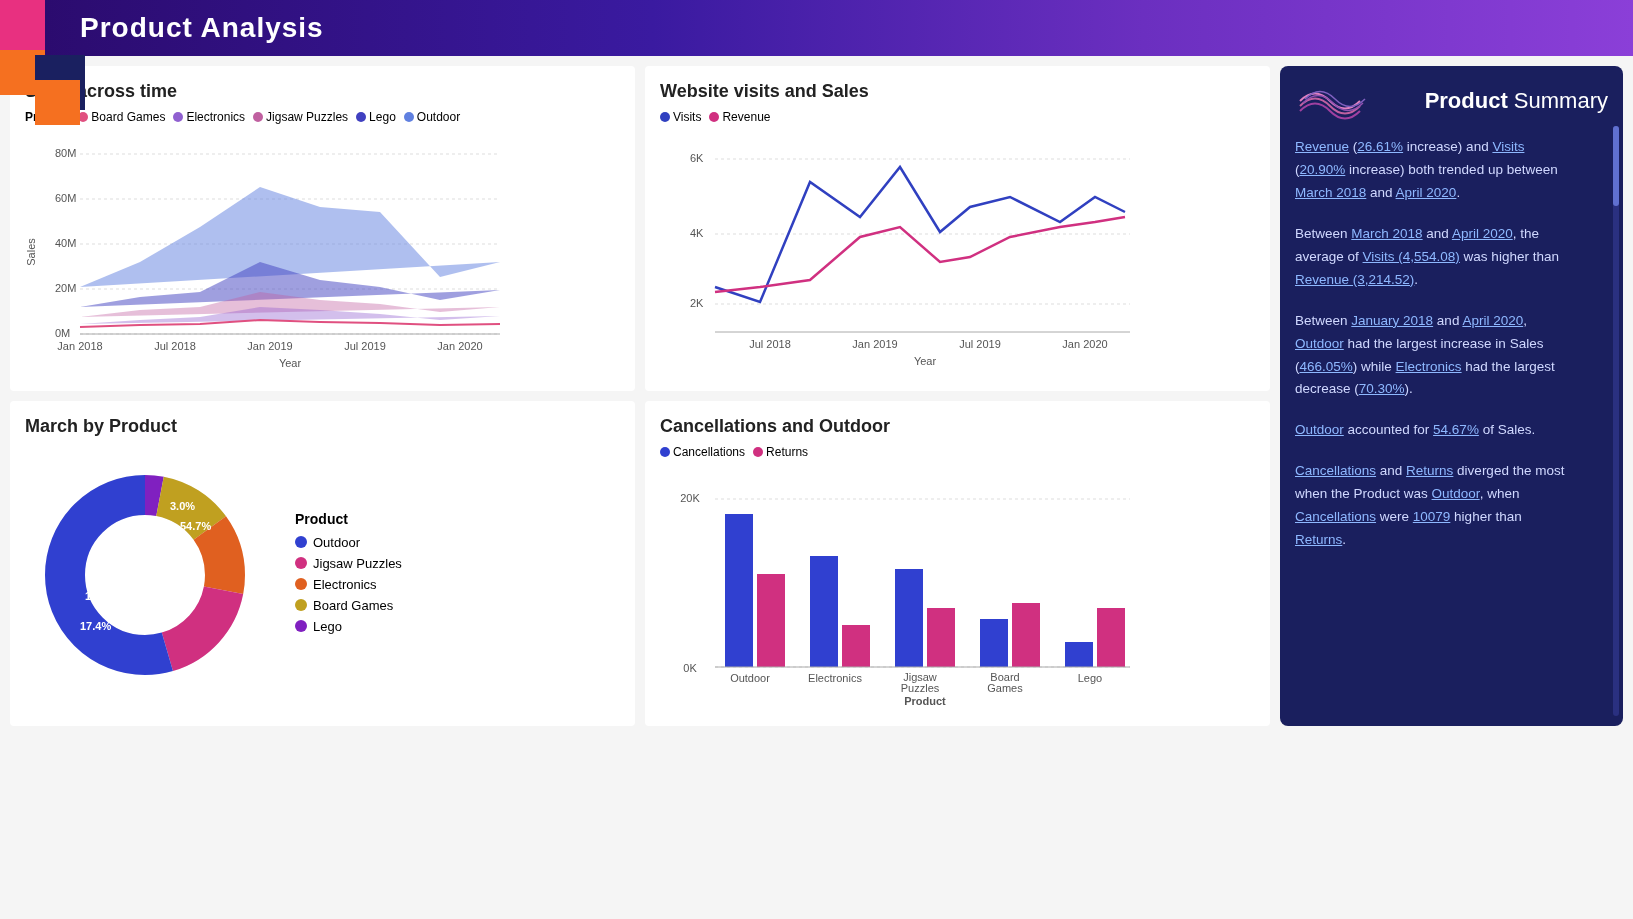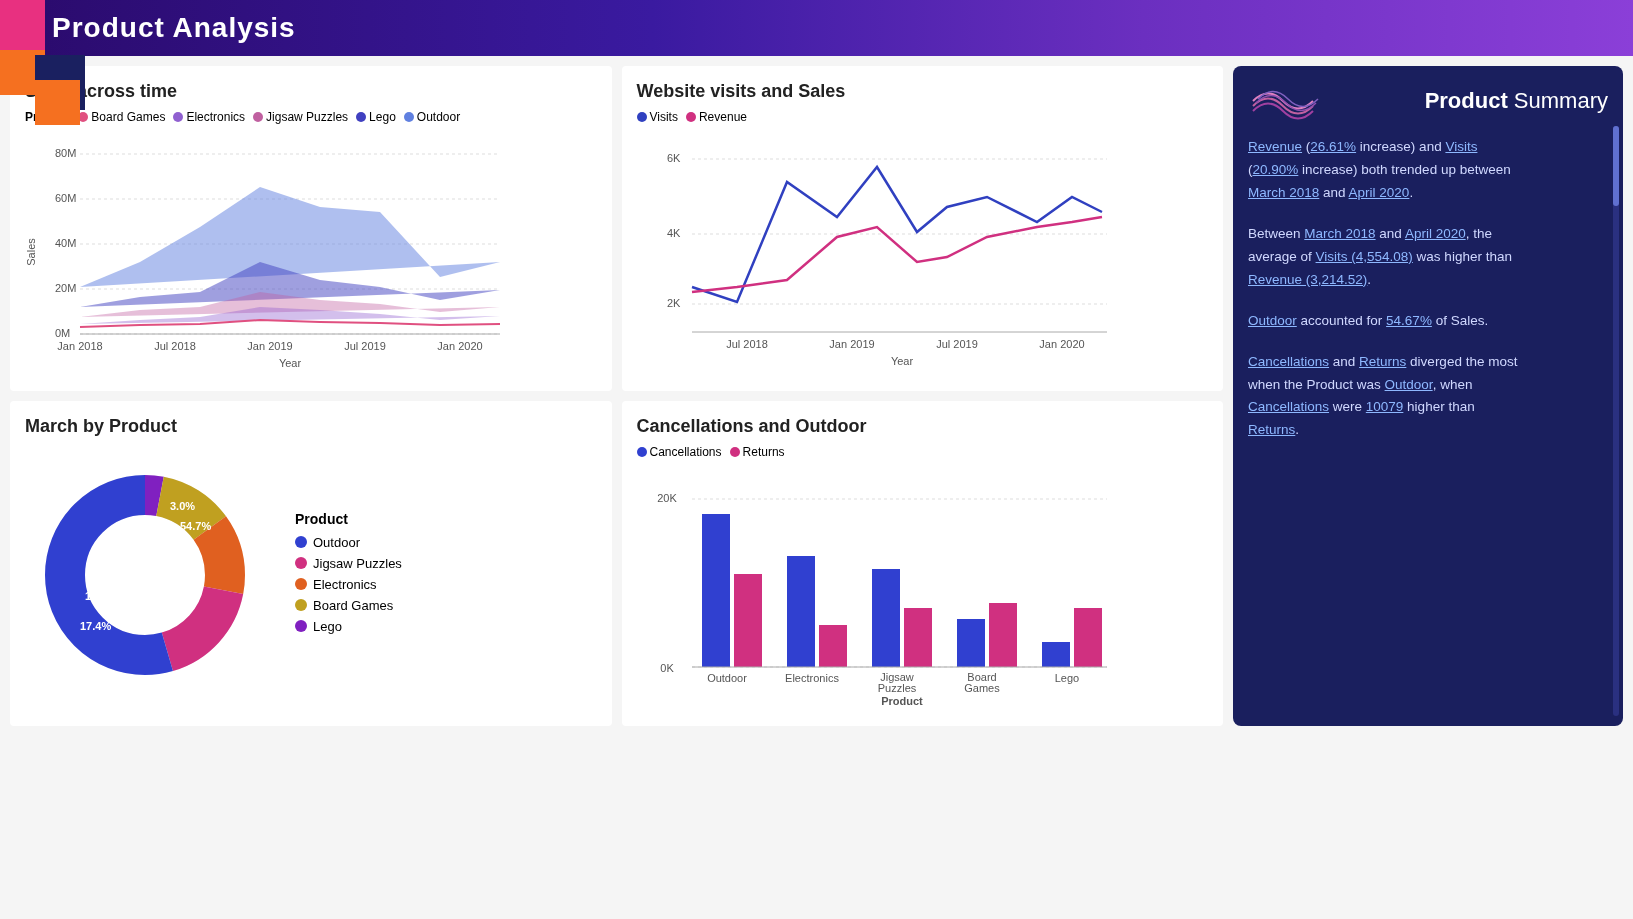--- a/index.html
+++ b/index.html
@@ -1,21 +1,21 @@
 <!DOCTYPE html>
 <html><head>
   <meta charset="utf-8">
   <style>
     * { box-sizing: border-box; margin: 0; padding: 0; }
     body { font-family: 'Segoe UI', Arial, sans-serif; background: #f5f5f5; width: 1633px; min-height: 919px; overflow-x: hidden; }
 
     
     .header {
       background: linear-gradient(90deg, #2a0a6b 0%, #3a1aa0 40%, #6b2fc0 70%, #8b3fd8 100%);
-      padding: 12px 20px 12px 52px;
+      padding: 12px 20px 12px 80px;
       display: flex;
       align-items: center;
       position: relative;
     }
     .header-title {
       color: white;
       font-size: 28px;
       font-weight: 600;
       letter-spacing: 1px;
     }
@@ -77,21 +77,21 @@
     .legend-dot {
       width: 10px;
       height: 10px;
       border-radius: 50%;
       display: inline-block;
     }
     .legend-label-bold { font-weight: 700; font-size: 12px; }
 
     
     .summary-panel {
-      width: 390px;
+      width: 343px;
       background: #1a1f5e;
       border-radius: 8px;
       padding: 15px;
       color: white;
       font-size: 14px;
       line-height: 1.6;
       overflow-y: auto;
       max-height: 820px;
       position: relative;
     }
@@ -432,20 +432,26 @@
         <span class="summary-link">March 2018</span> and <span class="summary-link">April 2020</span>.
       </p>
 
       <p>
         Between <span class="summary-link">March 2018</span> and <span class="summary-link">April 2020</span>, the<br>
         average of <span class="summary-link">Visits (4,554.08)</span> was higher than<br>
         <span class="summary-link">Revenue (3,214.52)</span>.
       </p>
 
 
+      <p>
+        Between <span class="summary-link">January 2018</span> and <span class="summary-link">April 2020</span>,<br>
+        <span class="summary-link">Outdoor</span> had the largest increase in Sales<br>
+        (<span class="summary-link">466.05%</span>) while <span class="summary-link">Electronics</span> had the largest<br>
+        decrease (<span class="summary-link">70.30%</span>).
+      </p>
 
       <p>
         <span class="summary-link">Outdoor</span> accounted for <span class="summary-link">54.67%</span> of Sales.
       </p>
 
       <p>
         <span class="summary-link">Cancellations</span> and <span class="summary-link">Returns</span> diverged the most<br>
         when the Product was <span class="summary-link">Outdoor</span>, when<br>
         <span class="summary-link">Cancellations</span> were <span class="summary-link">10079</span> higher than<br>
         <span class="summary-link">Returns</span>.

